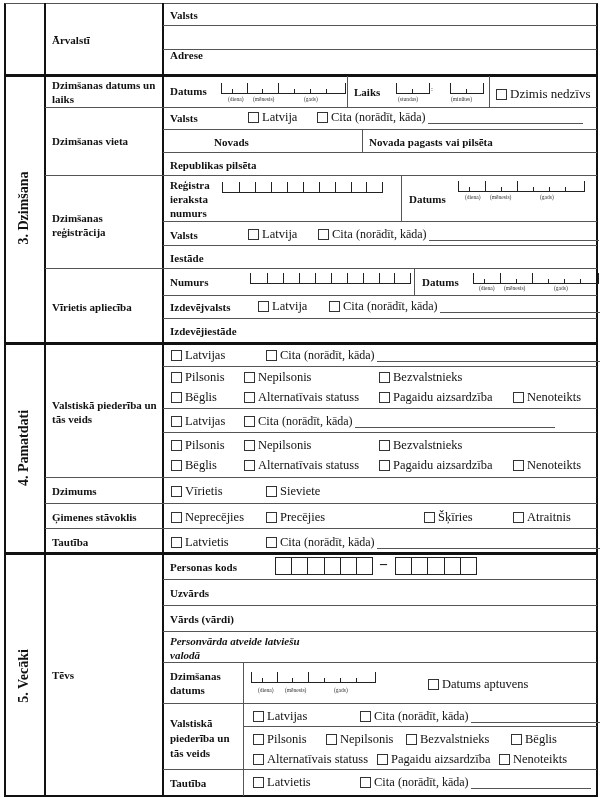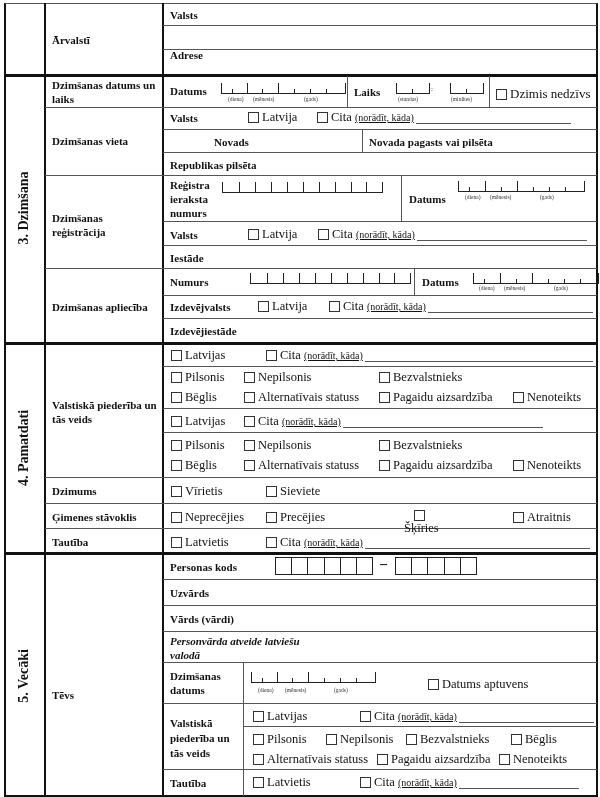--- a/index.html
+++ b/index.html
@@ -8,21 +8,21 @@
   .abs { position:absolute; box-sizing:border-box; }
   .hl { position:absolute; height:0; border-top:1px solid #555; }
   .hl.thick { border-top:3px solid #111; }
   .vl { position:absolute; width:0; border-left:1px solid #555; }
   .vl.thick { border-left:2px solid #111; }
   .lbl { font-weight:bold; font-size:11px; line-height:14px; }
   .sec { position:absolute; font-weight:bold; font-size:14px; white-space:nowrap;
          transform:rotate(-90deg); transform-origin:center center; }
   .opt { position:absolute; font-size:12.5px; white-space:nowrap; display:flex; align-items:center; }
   .cb { display:inline-block; width:11px; height:11px; border:1px solid #333; margin-right:3px; box-sizing:border-box; background:#fff; }
-  .small { font-size:10px;text-decoration:underline; }
+  .small { font-size:12px; }
   .uline { display:inline-block; border-bottom:1px solid #555; height:11px; margin-left:2px; }
   .datebox { position:absolute; height:10px; border-left:1px solid #222; border-right:1px solid #222; border-bottom:1px solid #222; }
   .tick { position:absolute; bottom:0; width:0; border-left:1px solid #222; }
   .cap { position:absolute; font-size:5.5px; white-space:nowrap; color:#333; }
   .pkbox { position:absolute; height:16px; border:1px solid #222; display:flex; }
   .pkbox span { flex:1; border-left:1px solid #222; }
   .pkbox span:first-child { border-left:none; }
 </style>
 </head>
 <body>
@@ -146,21 +146,21 @@
 <div class="cap" style="left:490px;top:194px;">(mēnesis)</div>
 <div class="cap" style="left:540px;top:194px;">(gads)</div>
 <div class="abs lbl" style="left:170px;top:228px;">Valsts</div>
 <div class="opt" style="left:248px;top:227px;">
     <span class="cb"></span>
     <span>Latvija</span>
   </div>
 <div class="opt" style="left:318px;top:227px;"><span class="cb"></span><span>Cita</span>&nbsp;<span class="small">(norādīt, kāda)</span><span class="uline" style="width:170px;"></span></div>
 <div class="abs lbl" style="left:170px;top:251px;">Iestāde</div>
 
-<div class="abs lbl" style="left:52px;top:300px;">Dzimšanas apliecība</div>
+<div class="abs lbl" style="left:52px;top:300px;">Vīrietis apliecība</div>
 <div class="abs lbl" style="left:170px;top:275px;">Numurs</div>
 <div class="datebox" style="left:250px;top:273px;width:159px;">
   <div class="tick" style="left:16px;height:10px;"></div>
   <div class="tick" style="left:32px;height:10px;"></div>
   <div class="tick" style="left:48px;height:10px;"></div>
   <div class="tick" style="left:64px;height:10px;"></div>
   <div class="tick" style="left:80px;height:10px;"></div>
   <div class="tick" style="left:96px;height:10px;"></div>
   <div class="tick" style="left:112px;height:10px;"></div>
   <div class="tick" style="left:128px;height:10px;"></div>
@@ -270,38 +270,38 @@
 
 <div class="abs lbl" style="left:52px;top:510px;">Ģimenes stāvoklis</div>
 <div class="opt" style="left:171px;top:510px;">
     <span class="cb"></span>
     <span>Neprecējies</span>
   </div>
 <div class="opt" style="left:266px;top:510px;">
     <span class="cb"></span>
     <span>Precējies</span>
   </div>
-<div class="opt" style="left:404px;top:510px;flex-direction:column;">
+<div class="opt" style="left:424px;top:510px;">
     <span class="cb"></span>
     <span>Šķīries</span>
   </div>
 <div class="opt" style="left:513px;top:510px;">
     <span class="cb"></span>
     <span>Atraitnis</span>
   </div>
 
 <div class="abs lbl" style="left:52px;top:535px;">Tautība</div>
 <div class="opt" style="left:171px;top:535px;">
     <span class="cb"></span>
     <span>Latvietis</span>
   </div>
 <div class="opt" style="left:266px;top:535px;"><span class="cb"></span><span>Cita</span>&nbsp;<span class="small">(norādīt, kāda)</span><span class="uline" style="width:225px;"></span></div>
 
 <div class="sec" style="left:-16px;top:668px;width:80px;text-align:center;">5. Vecāki</div>
-<div class="abs lbl" style="left:52px;top:668px;margin-top:20px;">Tēvs</div>
+<div class="abs lbl" style="left:52px;top:668px;">Tēvs</div>
 
 <div class="abs lbl" style="left:170px;top:560px;">Personas kods</div>
 <div class="pkbox" style="left:275px;top:557px;width:96px;">
     <span></span>
     <span></span>
     <span></span>
     <span></span>
     <span></span>
     <span></span>
   </div>

